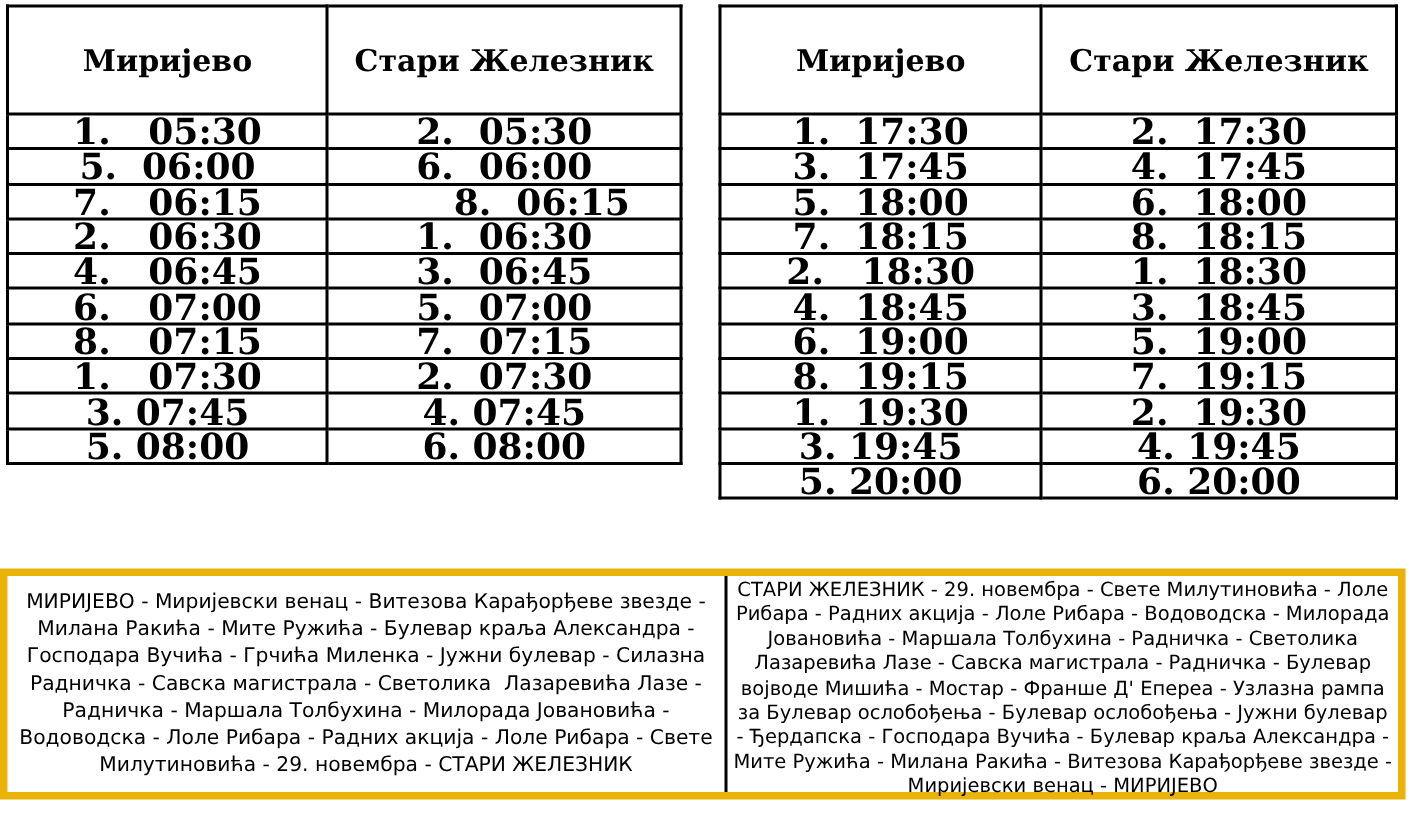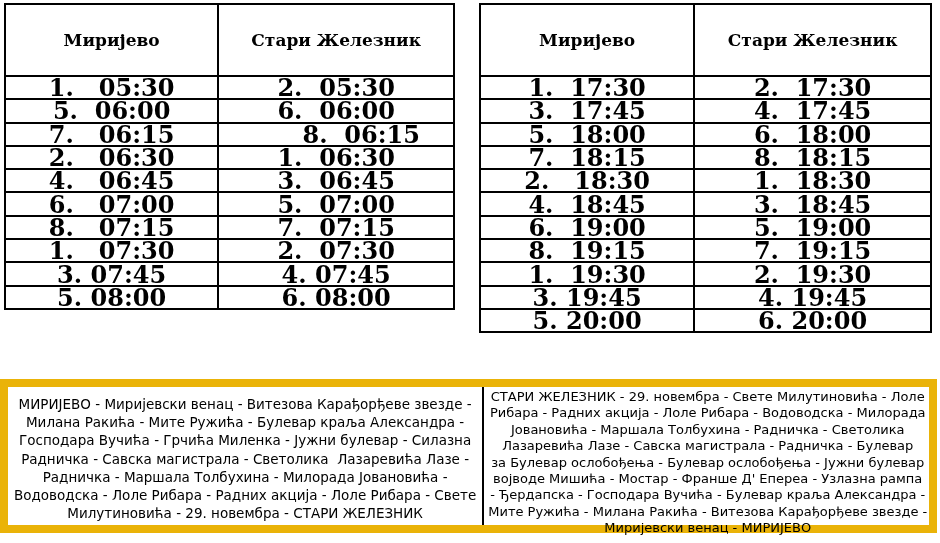--- a/index.html
+++ b/index.html
@@ -38,37 +38,37 @@
     padding: 0;
     text-align: center;
     font-family: "DejaVu Serif", serif;
     font-weight: bold;
     color: #000000;
     white-space: pre;
     overflow: hidden;
   }
   table.timetable th {
     height: 70px;
-    font-size: 17px;
+    font-size: 20px;
     margin-left: 20px;
   }
   table.timetable td {
     height: 21.3px;
     font-size: 24px;
     line-height: 21px;
   }
 
   
   .routes-box {
     position: absolute;
     left: 0;
     top: 379px;
     width: 937px;
     height: 154px;
-    border: 8px solid #eab308;
+    border: 5px solid #eab308;
     box-sizing: border-box;
     display: flex;
     background: #ffffff;
   }
   .route {
     box-sizing: border-box;
     text-align: center;
     font-family: "DejaVu Sans", sans-serif;
     color: #000000;
   }
@@ -220,21 +220,21 @@
         <div class="route-line">Радничка - Савска магистрала - Светолика  Лазаревића Лазе -</div>
         <div class="route-line">Радничка - Маршала Толбухина - Милорада Јовановића -</div>
         <div class="route-line">Водоводска - Лоле Рибара - Радних акција - Лоле Рибара - Свете</div>
         <div class="route-line">Милутиновића - 29. новембра - СТАРИ ЖЕЛЕЗНИК</div>
       </div>
     <div class="route route-right">
         <div class="route-line">СТАРИ ЖЕЛЕЗНИК - 29. новембра - Свете Милутиновића - Лоле</div>
         <div class="route-line">Рибара - Радних акција - Лоле Рибара - Водоводска - Милорада</div>
         <div class="route-line">Јовановића - Маршала Толбухина - Радничка - Светолика</div>
         <div class="route-line">Лазаревића Лазе - Савска магистрала - Радничка - Булевар</div>
+        <div class="route-line">војводе Мишића - Мостар - Франше Д' Епереа - Узлазна рампа</div>
         <div class="route-line">за Булевар ослобођења - Булевар ослобођења - Јужни булевар</div>
-        <div class="route-line">војводе Мишића - Мостар - Франше Д' Епереа - Узлазна рампа</div>
         <div class="route-line">- Ђердапска - Господара Вучића - Булевар краља Александра -</div>
         <div class="route-line">Мите Ружића - Милана Ракића - Витезова Карађорђеве звезде -</div>
         <div class="route-line">Миријевски венац - МИРИЈЕВО</div>
       </div>
   </div>
 
 </div>
 
 </body></html>

